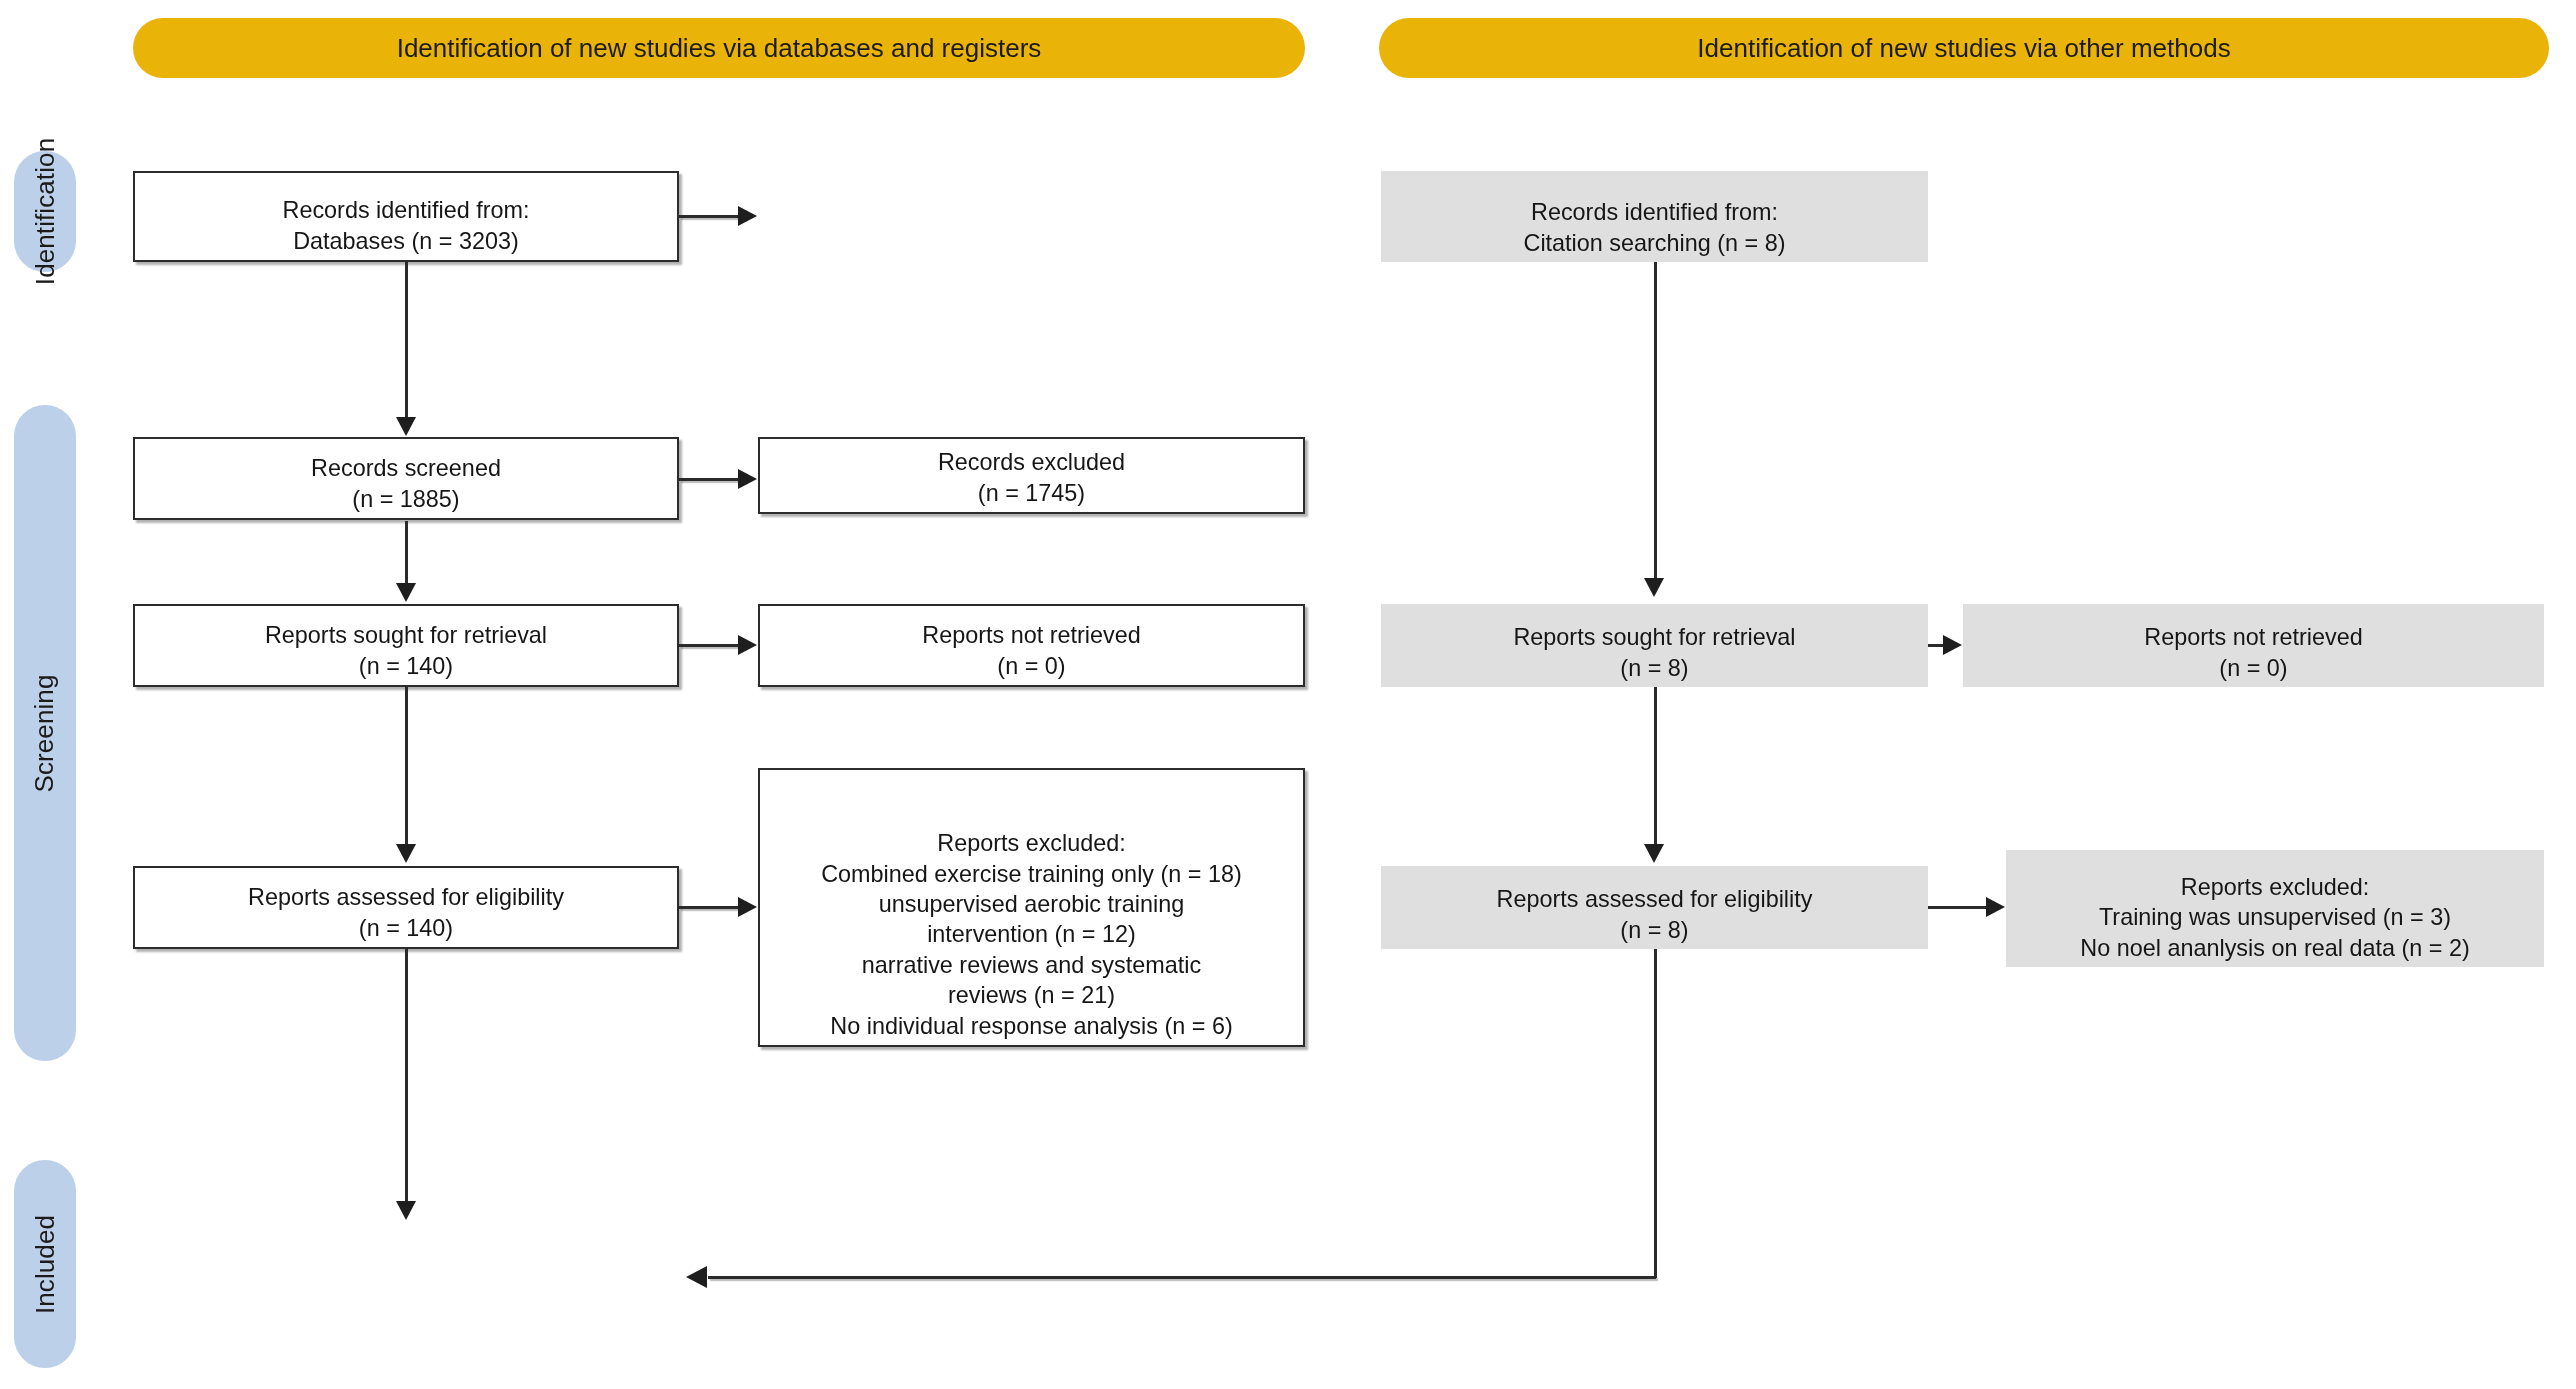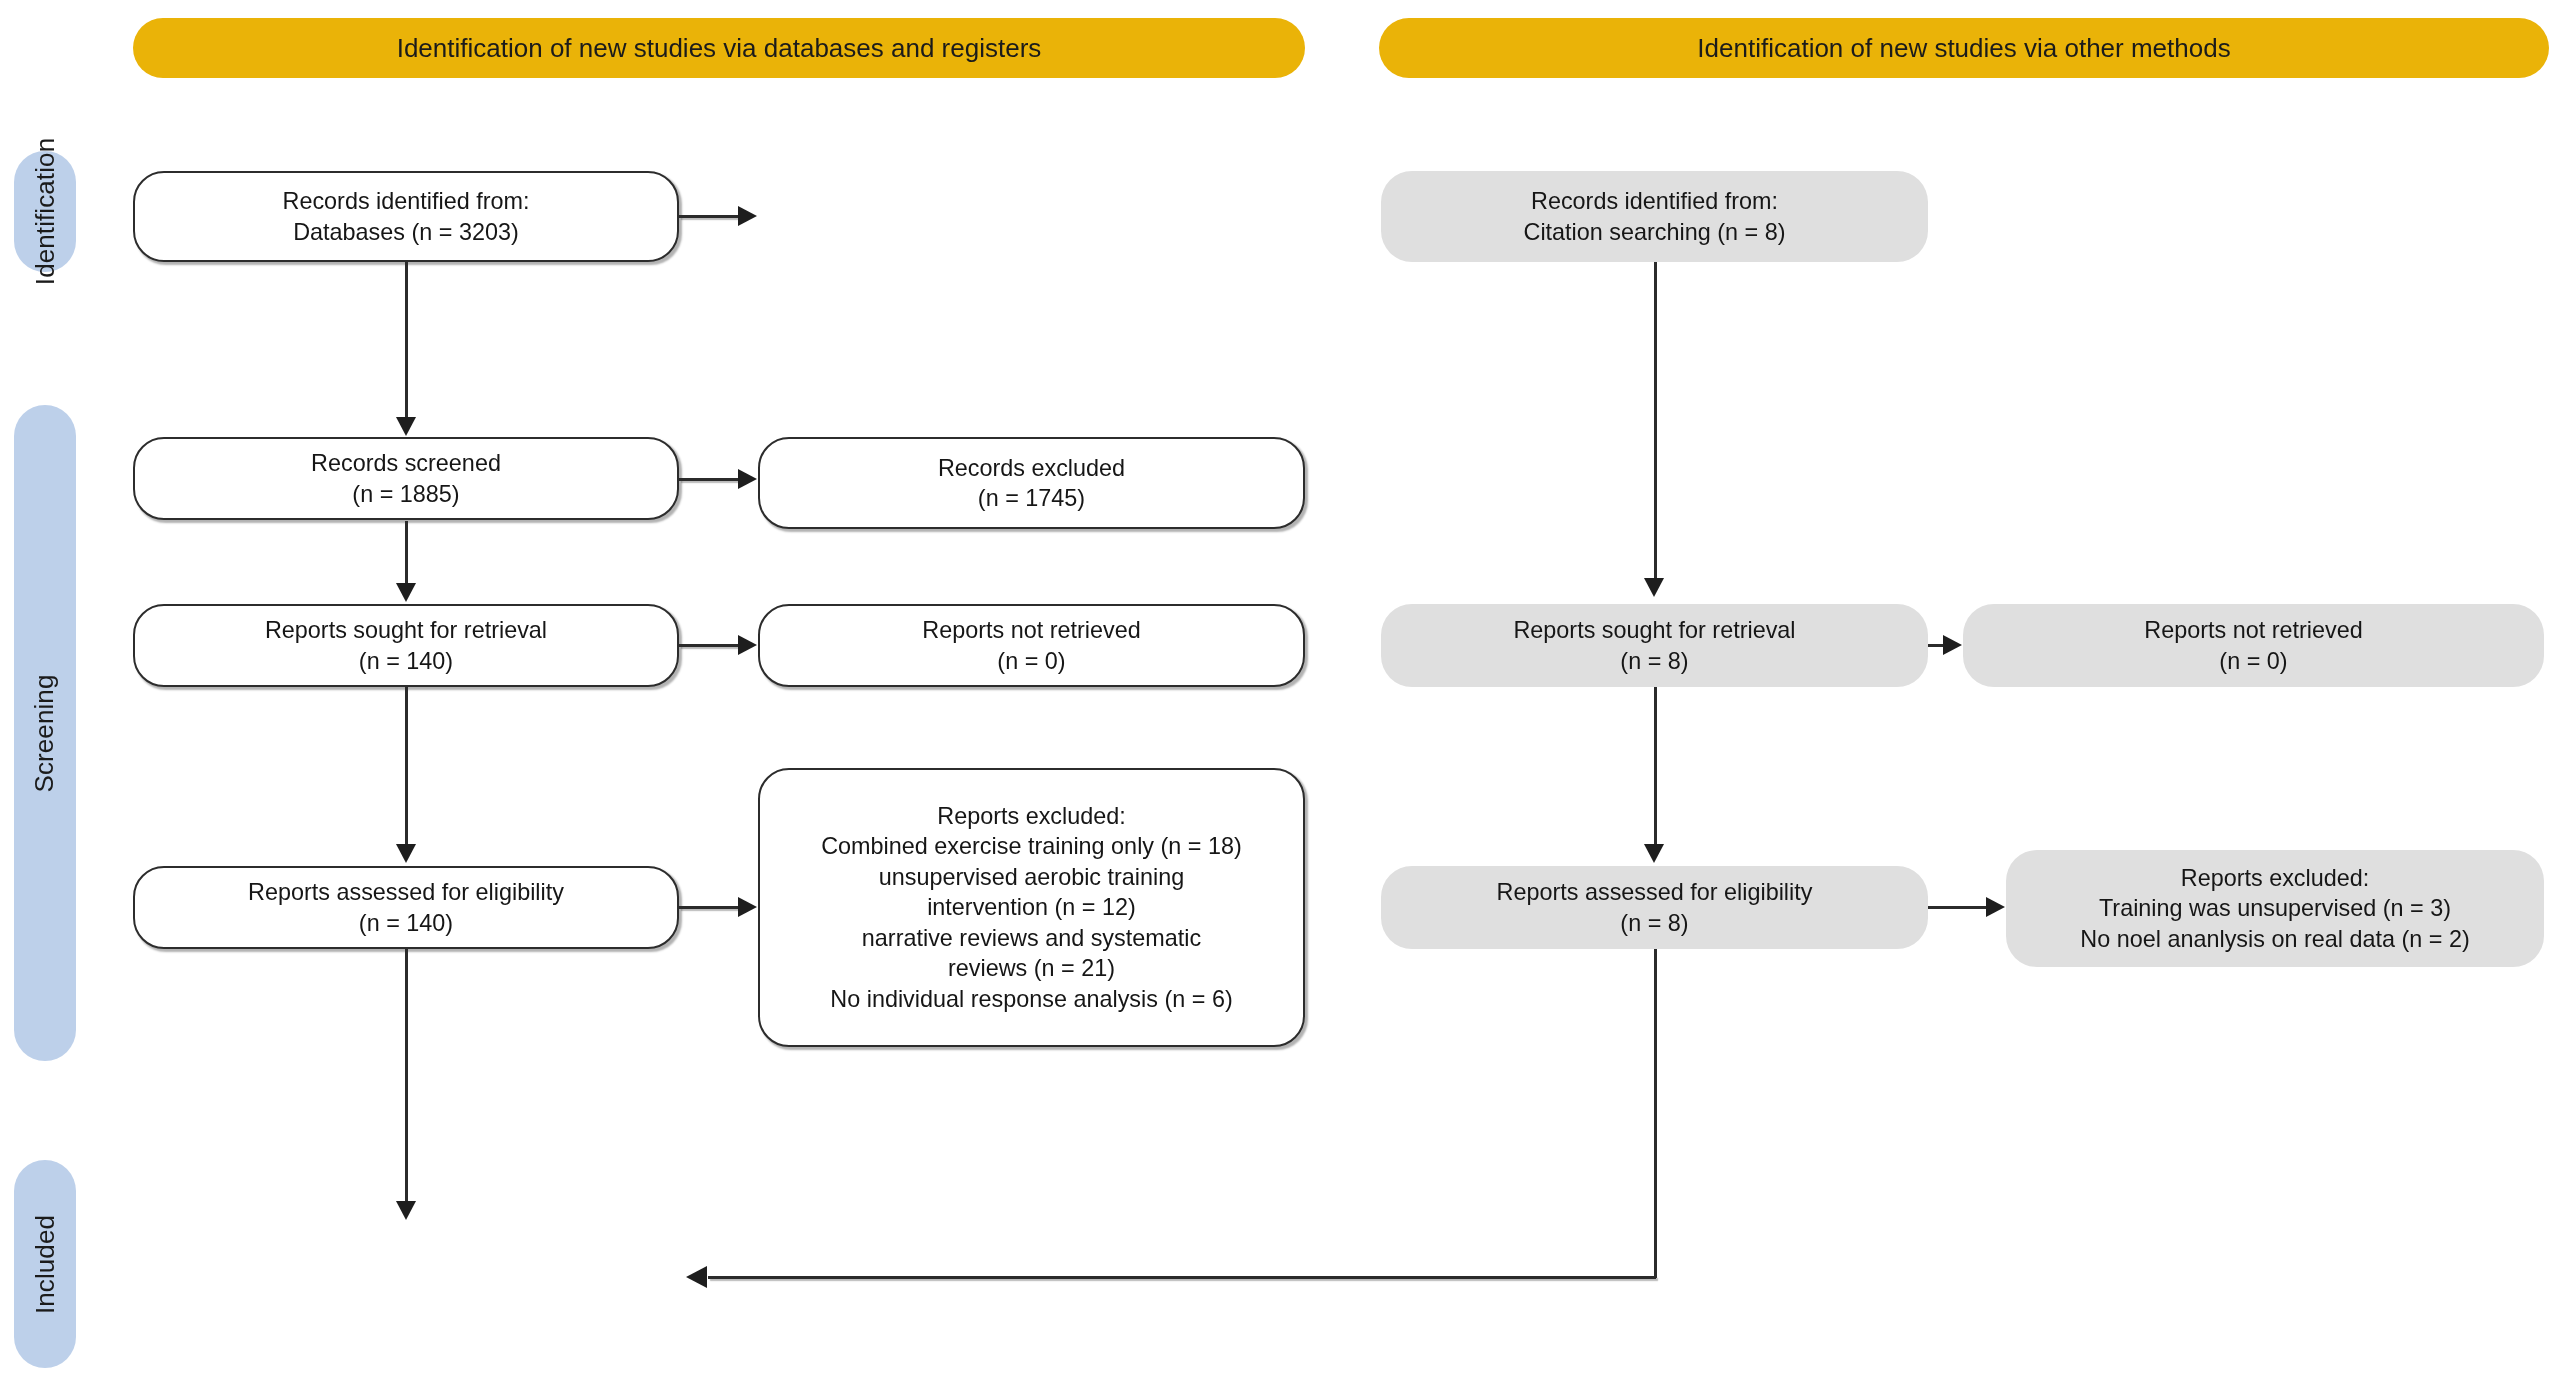--- a/index.html
+++ b/index.html
@@ -45,28 +45,27 @@
     text-align:center;
   }
   .banner.orange{background:#eab308;}
   .banner.grey{background:#eab308;}
 
   
   .node{
     position:absolute;
     box-sizing:border-box;
     display:flex;
-    align-items:center;
+    align-items:flex-end;
     justify-content:center;
     text-align:center;
     font-size:23.4px;
     line-height:1.30;
     color:#161616;
     padding:3.9px 9px;
-    border-radius:31px;
   }
   .node.bordered{
     background:#ffffff;
     border:2px solid #2c2c2c;
     box-shadow:2.6px 2.6px 2px rgba(0,0,0,0.30);
   }
   .node.filled{
     background:#DFDFDF;
     border:none;
   }
@@ -140,21 +139,21 @@
   <div class="conn v" style="left:405px; top:262px; height:163px;"></div>
   <div class="arrow-down" style="left:396px; top:417px;"></div>
 
   <div class="node bordered" style="left:133px; top:437px; width:546px; height:83px;">
     <div class="lines">
       <span>Records screened</span>
       <span>(n = 1885)</span>
     </div>
   </div>
 
-  <div class="node bordered" style="left:758px; top:437px; width:547px; height:92px;">
+  <div class="node bordered" style="left:758px; top:437px; width:547px; height:77px;">
     <div class="lines">
       <span>Records excluded</span>
       <span>(n = 1745)</span>
     </div>
   </div>
 
   <div class="conn h shadowed" style="left:679px; top:478px; width:60px;"></div>
   <div class="arrow-right" style="left:738px; top:469px;"></div>
 
   <div class="conn v" style="left:405px; top:521px; height:72px;"></div>

